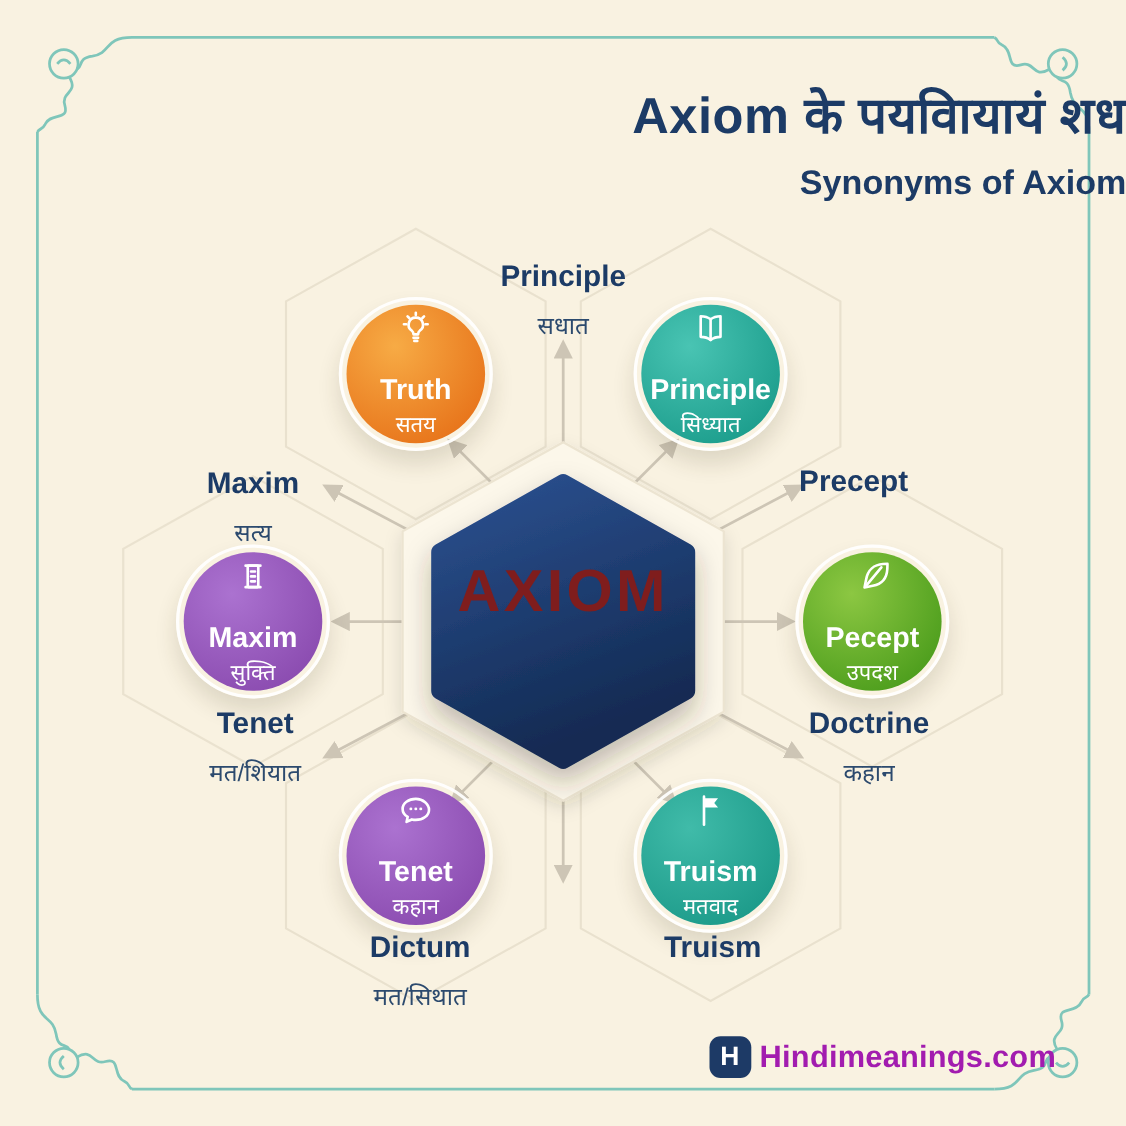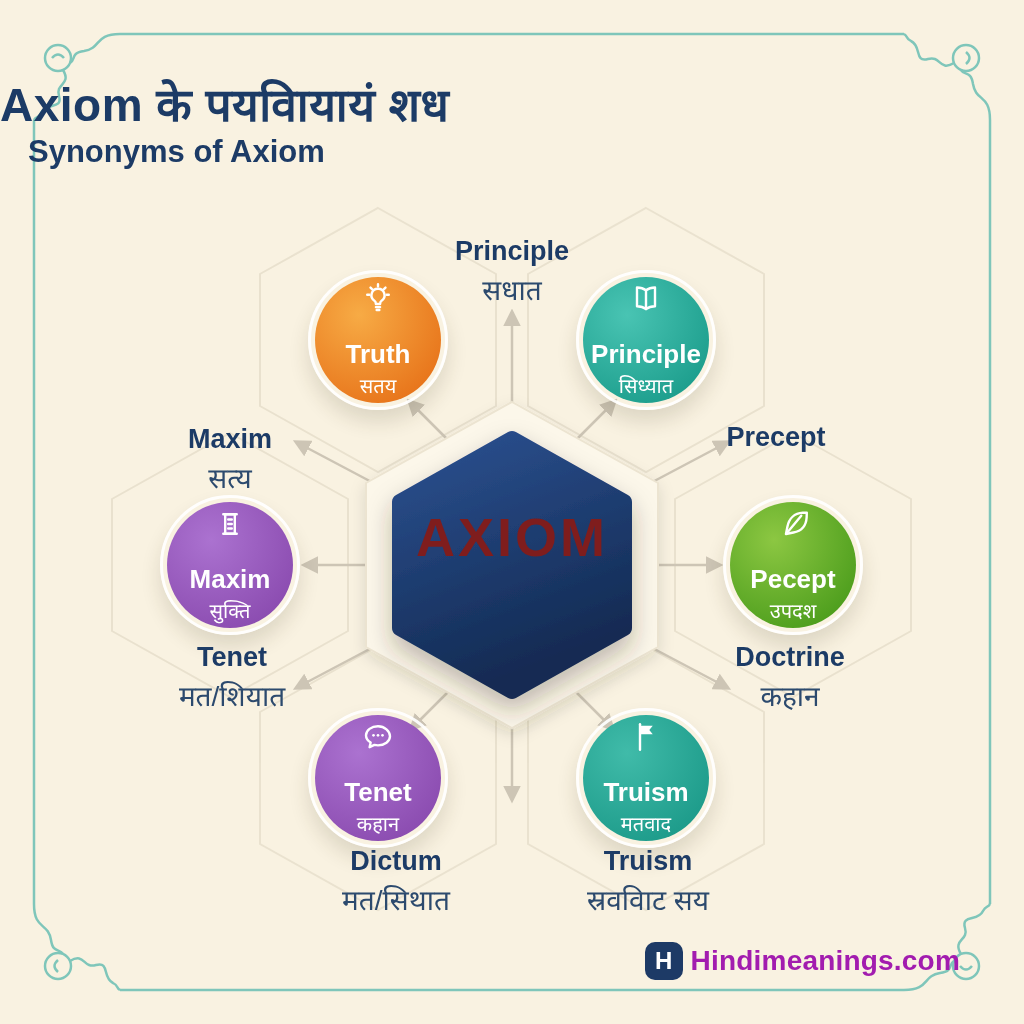--- a/index.html
+++ b/index.html
@@ -4,23 +4,23 @@
 <style>
   html,body{margin:0;padding:0;background:#e8e4d8;}
   .canvas{
     position:relative;width:1024px;height:1024px;margin:0 auto;
     background:#f9f2e1;overflow:hidden;
     font-family:"Liberation Sans","DejaVu Sans",sans-serif;
   }
   svg.layer{position:absolute;left:0;top:0;width:1024px;height:1024px;}
 
   
-  .header{position:absolute;left:0;top:72px;width:1024px;text-align:left;}
+  .header{position:absolute;left:0;top:72px;width:1024px;text-align:right;}
   .title{font-size:46px;font-weight:bold;color:#1c3b66;letter-spacing:.5px;}
-  .subtitle{font-size:31px;font-weight:bold;color:#1c3b66;padding-left:28px;}
+  .subtitle{margin-top:14px;font-size:31px;font-weight:bold;color:#1c3b66;padding-left:28px;}
 
   
   .hex-text{position:absolute;left:382px;top:506px;width:260px;text-align:center;color:#7f1d1d;}
   .hex-en{font-size:54px;font-weight:bold;letter-spacing:3px;}
   .hex-hi{margin-top:8px;font-size:26px;}
 
   
   .node{position:absolute;width:140px;height:140px;border-radius:50%;
         border:3px solid rgba(255,255,255,.92);box-sizing:border-box;
         display:flex;align-items:center;justify-content:center;
@@ -41,27 +41,27 @@
 
   .c-orange{background:radial-gradient(circle at 35% 30%,#f7ab45,#e8761c 78%);}
   .c-teal  {background:radial-gradient(circle at 35% 30%,#49c4b3,#1e9f8e 78%);}
   .c-purple{background:radial-gradient(circle at 35% 30%,#ab72d0,#8c4db1 78%);}
   .c-green {background:radial-gradient(circle at 35% 30%,#8cc742,#4f9f1e 78%);}
   .c-teal2 {background:radial-gradient(circle at 35% 30%,#40bba9,#1e9c8b 78%);}
 
   
   .olabel{position:absolute;width:220px;text-align:center;}
   .olabel .en{font-size:27px;font-weight:bold;color:#1c3b66;}
-  .olabel .hi{margin-top:3px;font-size:28px;color:#2c4a6e;}
+  .olabel .hi{margin-top:13px;font-size:22px;color:#2c4a6e;}
   .ol-top     {left:402px;top:236px;}
   .ol-maxim   {left:120px;top:424px;}
   .ol-precept {left:666px;top:422px;}
   .ol-tenet   {left:122px;top:642px;}
   .ol-doctrine{left:680px;top:642px;}
-  .ol-dictum  {left:286px;top:846px;}
+  .ol-dictum  {left:272px;top:846px;}
   .ol-truism  {left:538px;top:846px;}
 
   
   .footer{position:absolute;right:64px;top:942px;display:flex;align-items:center;gap:8px;}
   .brand-badge{width:38px;height:38px;border-radius:10px;background:#1d3a66;color:#fff;
        display:flex;align-items:center;justify-content:center;
        font-size:24px;font-weight:bold;}
   .brand-name{font-size:28px;font-weight:bold;color:#a21caf;letter-spacing:.2px;}
 </style>
 </head>
@@ -228,21 +228,20 @@
   <div class="olabel ol-doctrine">
     <div class="en">Doctrine</div>
     <div class="hi">कहान</div>
   </div>
   <div class="olabel ol-dictum">
     <div class="en">Dictum</div>
     <div class="hi">मत/सिथात</div>
   </div>
   <div class="olabel ol-truism">
     <div class="en">Truism</div>
-    <div class="hi">स्रवविाट सय</div>
   </div>
 
   <div class="footer">
     <div class="brand-badge">H</div>
     <div class="brand-name">Hindimeanings.com</div>
   </div>
 
 </div>
 
 </body></html>

